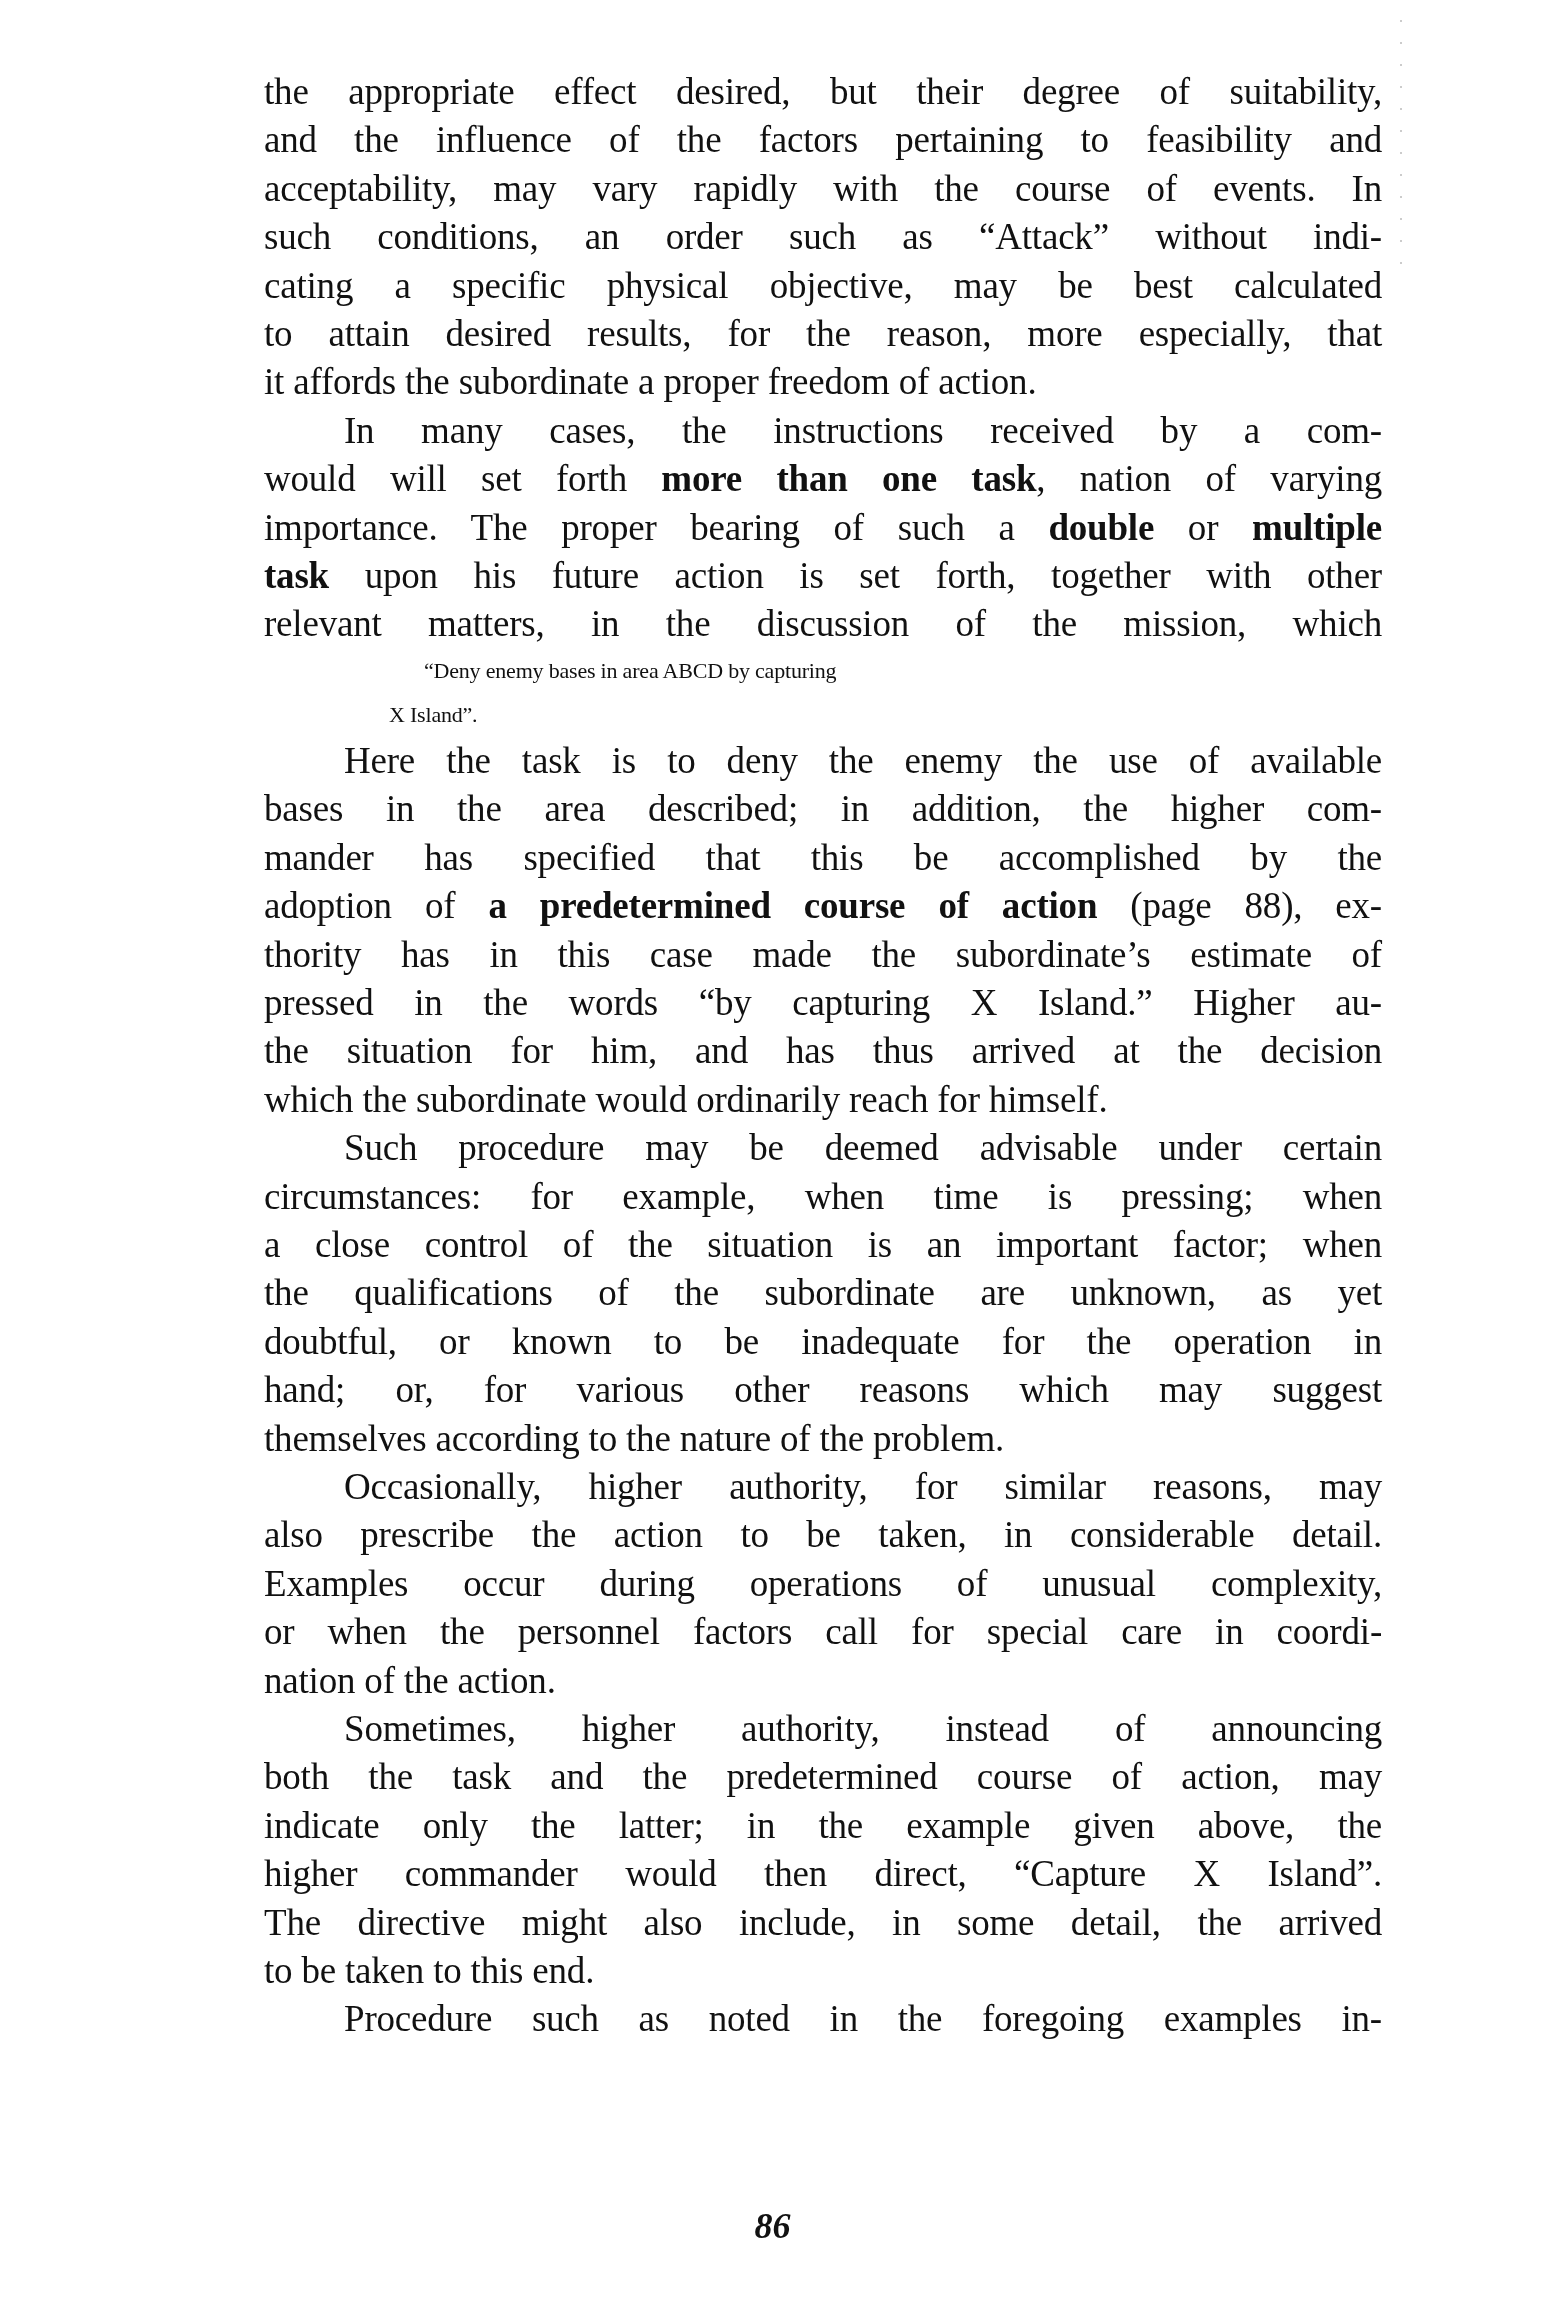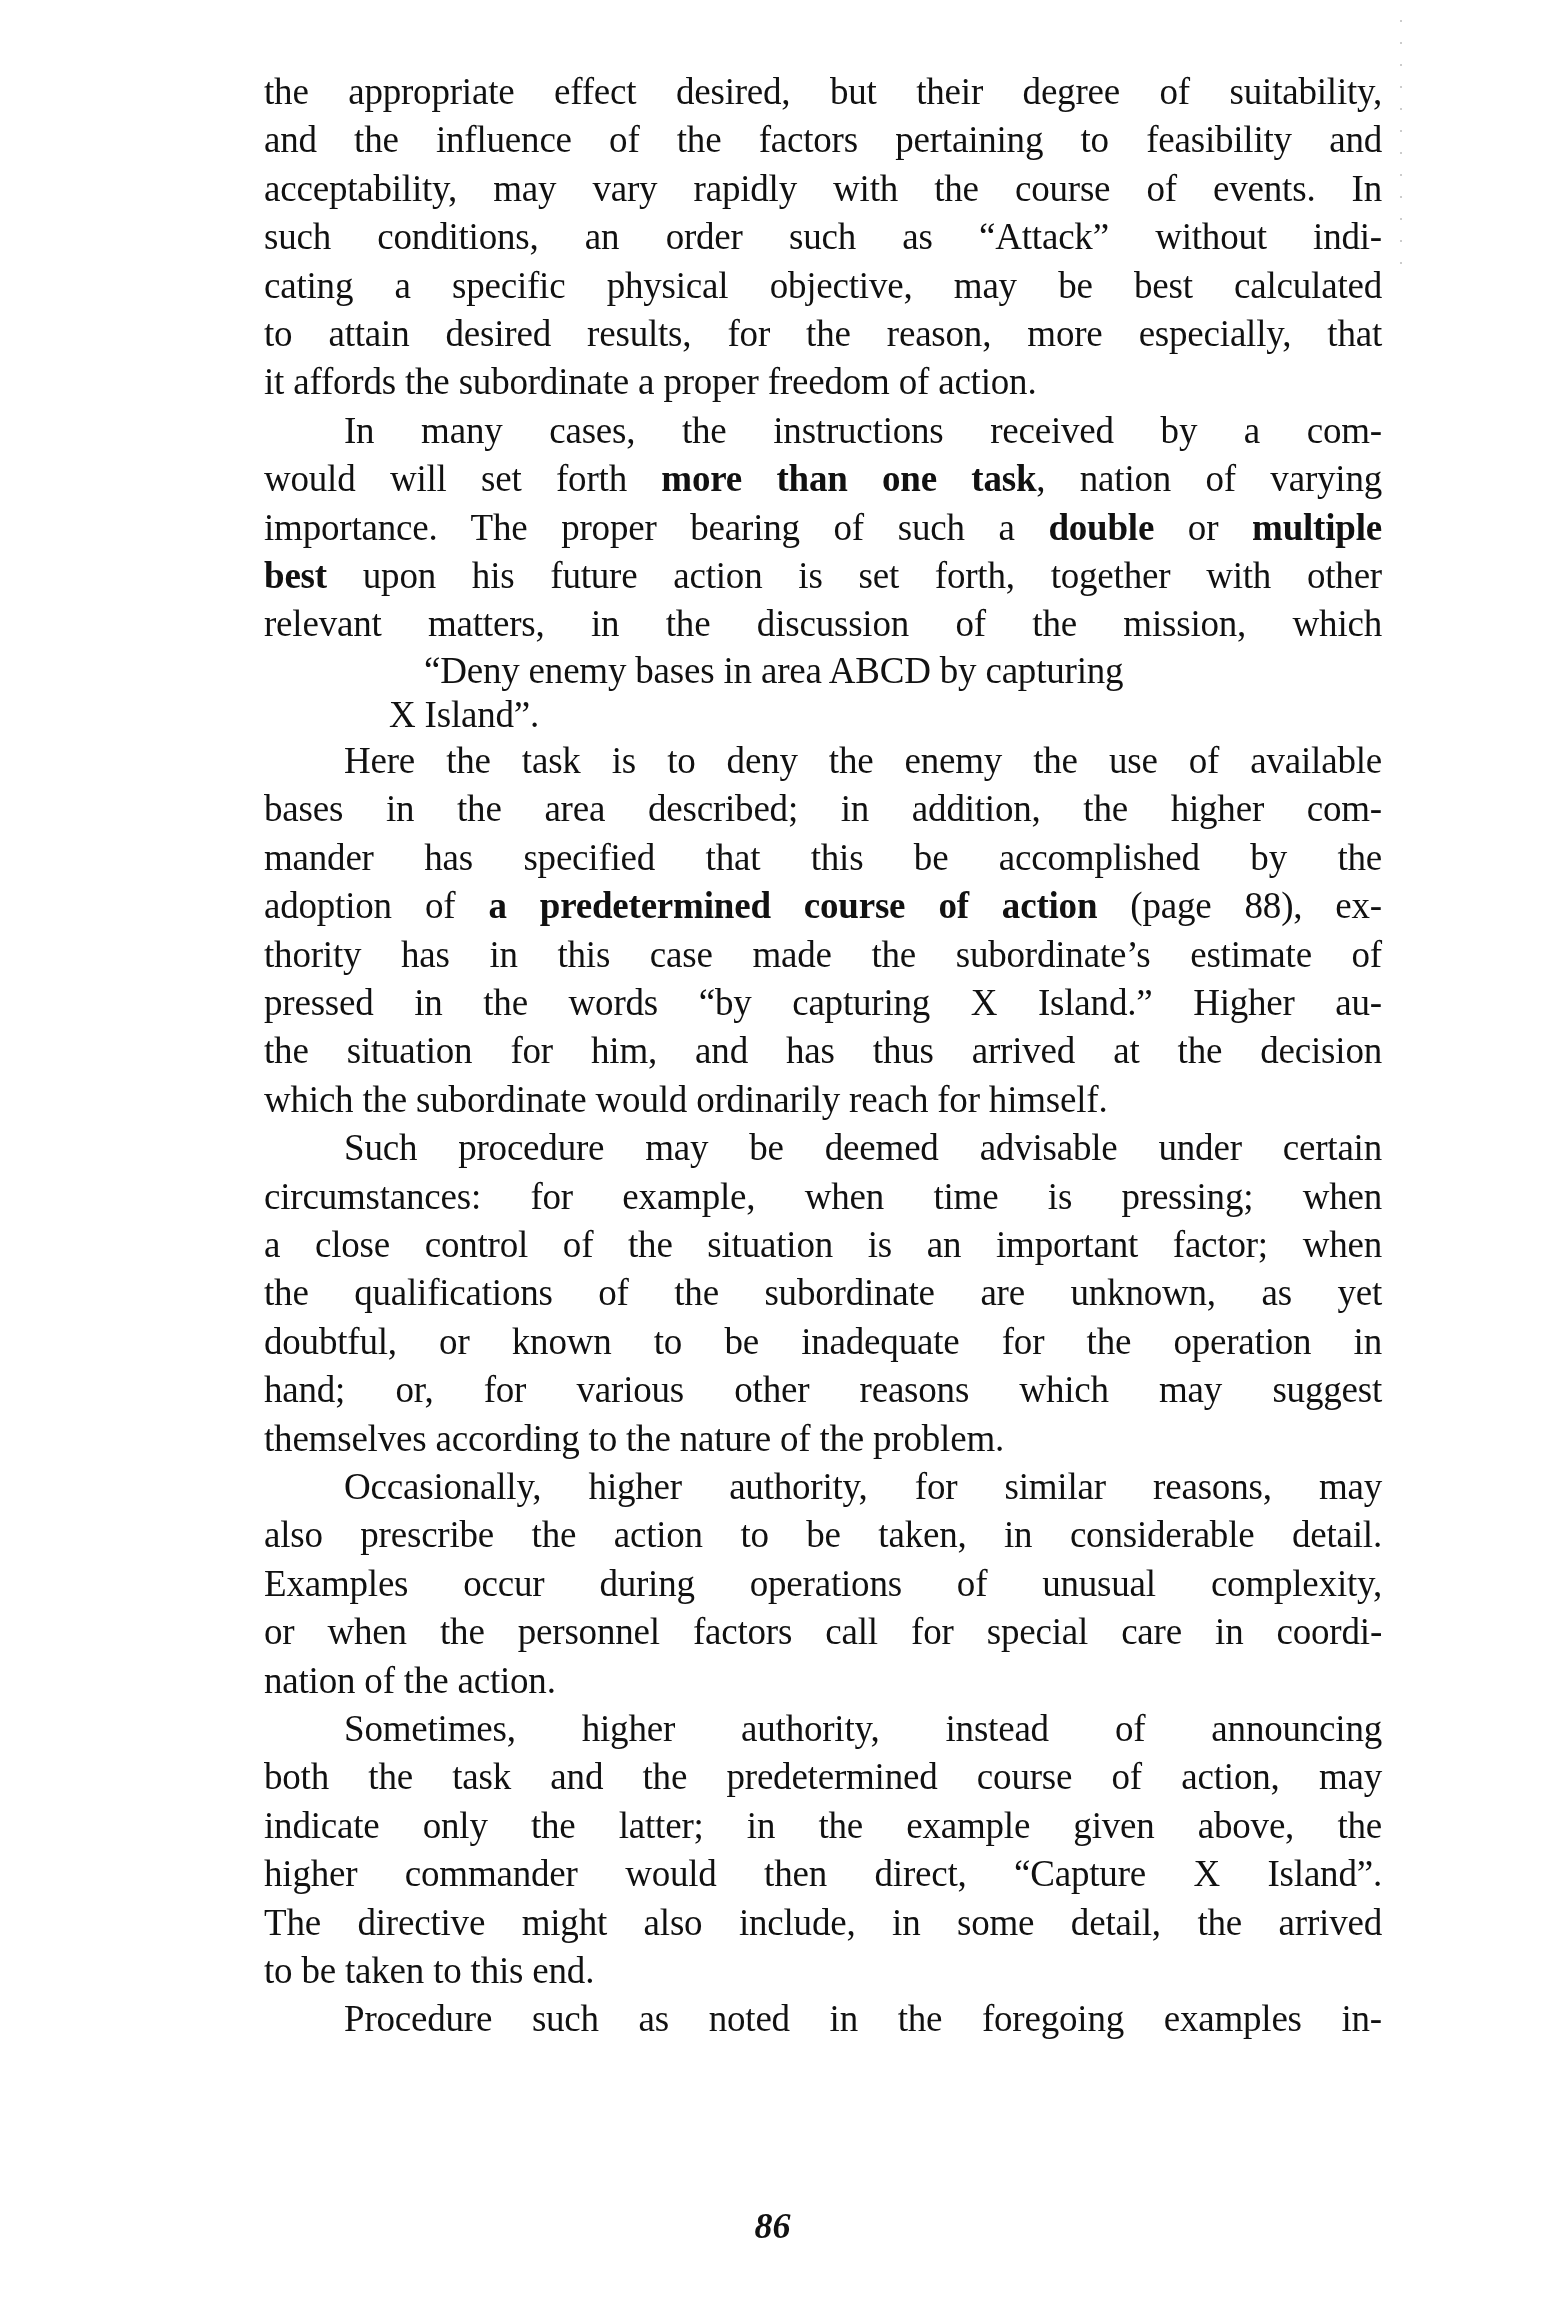--- a/index.html
+++ b/index.html
@@ -8,21 +8,21 @@
     position: absolute; left: 264px; top: 68px; width: 1118px;
     font-family: "Liberation Serif", "DejaVu Serif", serif;
     font-size: 37px; line-height: 48.4px; color: #111;
     letter-spacing: -0.2px;
   }
   .para { margin: 0; text-align: justify; text-align-last: left; hyphens: manual; }
   .line { display: block; text-align: justify; text-align-last: justify; white-space: nowrap; }
   .line.last { text-align-last: left; }
   .line.indent { padding-left: 80px; }
   b { font-weight: bold; }
-  .quote { font-size: 37px; line-height: 44px; margin: 0; }
+  .quote { font-size: 22px; line-height: 44px; margin: 0; }
   .quote .q1 { display: block; padding-left: 160px; }
   .quote .q2 { display: block; padding-left: 125px; }
   .page-number {
     position: absolute; top: 2205px; left: 0; width: 1545px; text-align: center;
     font-family: "Liberation Serif", "DejaVu Serif", serif; font-weight: bold; font-size: 36px; color: #111; font-style: italic;
   }
   .edge-marks { position: absolute; left: 1398px; top: 10px; width: 6px; height: 260px;
     background-image: radial-gradient(circle, #999 0.8px, transparent 1px); background-size: 6px 22px; opacity: 0.5; }
 </style>
 </head>
@@ -39,21 +39,21 @@
     <span class="line">such conditions, an order such as “Attack” without indi-</span>
     <span class="line">cating a specific physical objective, may be best calculated</span>
     <span class="line">to attain desired results, for the reason, more especially, that</span>
     <span class="line last">it affords the subordinate a proper freedom of action.</span>
   </div>
 
   <div class="para">
     <span class="line indent">In many cases, the instructions received by a com-</span>
     <span class="line"><span>would will set forth </span><b>more than one task</b><span>, nation of varying</span></span>
     <span class="line"><span>importance. The proper bearing of such a </span><b>double</b><span> or </span><b>multiple</b></span>
-    <span class="line"><b>best</b><span> upon his future action is set forth, together with other</span></span>
+    <span class="line"><b>task</b><span> upon his future action is set forth, together with other</span></span>
     <span class="line">relevant matters, in the discussion of the mission, which</span>
   </div>
 
 
   <div class="quote">
     <span class="q1">“Deny enemy bases in area ABCD by capturing</span>
     <span class="q2">X Island”.</span>
   </div>
 
   <div class="para">

